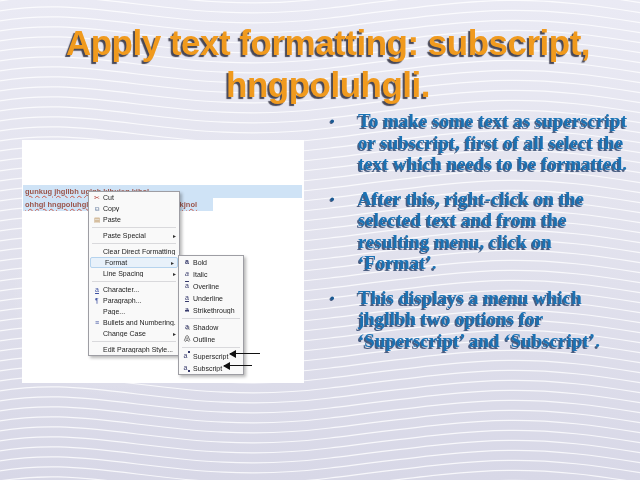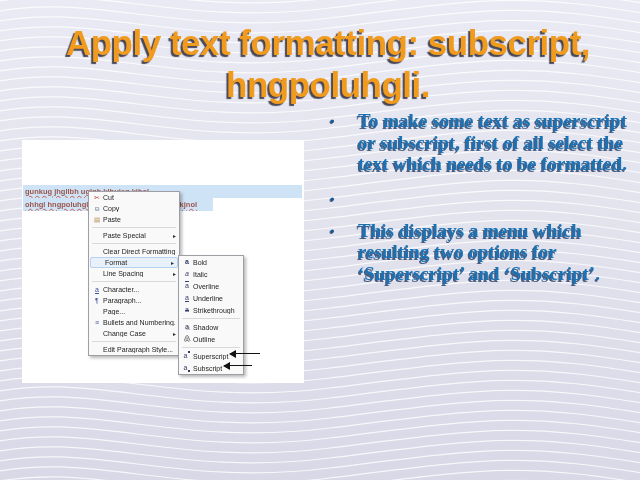--- a/index.html
+++ b/index.html
@@ -141,24 +141,25 @@
       <div>hngpoluhgli.</div>
     </div>
 
     <div class="bullets">
       <div class="bullet">
         <span class="bdot">•</span>
         <span class="btext">To make some text as superscript or subscript, first of all select the text which needs to be formatted.</span>
       </div>
       <div class="bullet">
         <span class="bdot">•</span>
+        <span class="btext">After this, right-click on the selected text and from the resulting menu, click on ‘Format’.</span>
       </div>
       <div class="bullet">
         <span class="bdot">•</span>
-        <span class="btext">This displays a menu which resulting two options for ‘Superscript’ and ‘Subscript’.</span>
+        <span class="btext">This displays a menu which jhgllbh two options for ‘Superscript’ and ‘Subscript’.</span>
       </div>
     </div>
 
     <div class="panel">
 
       <div class="docline dl1">gunkug jhgllbh uglgh klhuieg kjhol</div>
       <div class="docline dl2">ohhgl hngpoluhgli h hjkulg jkhgleui uiosee kjnol</div>
 
       <div class="menu cmenu">
         <div class="mrow">

